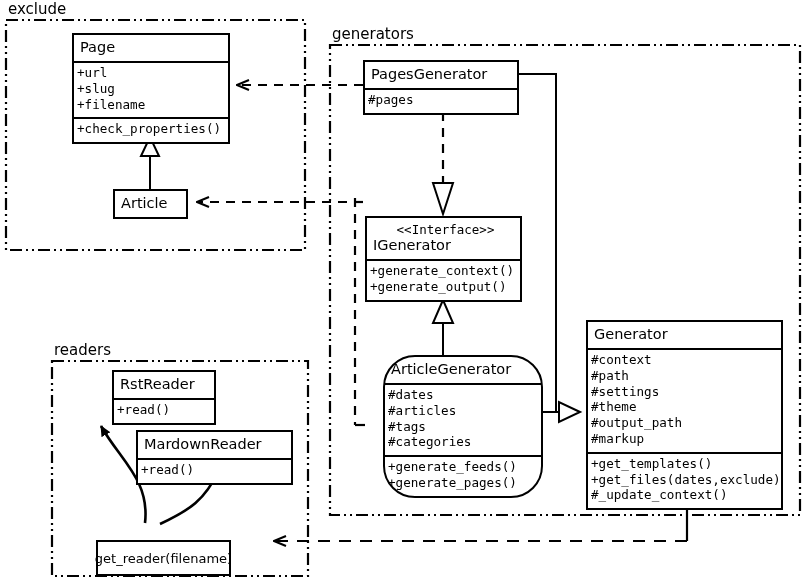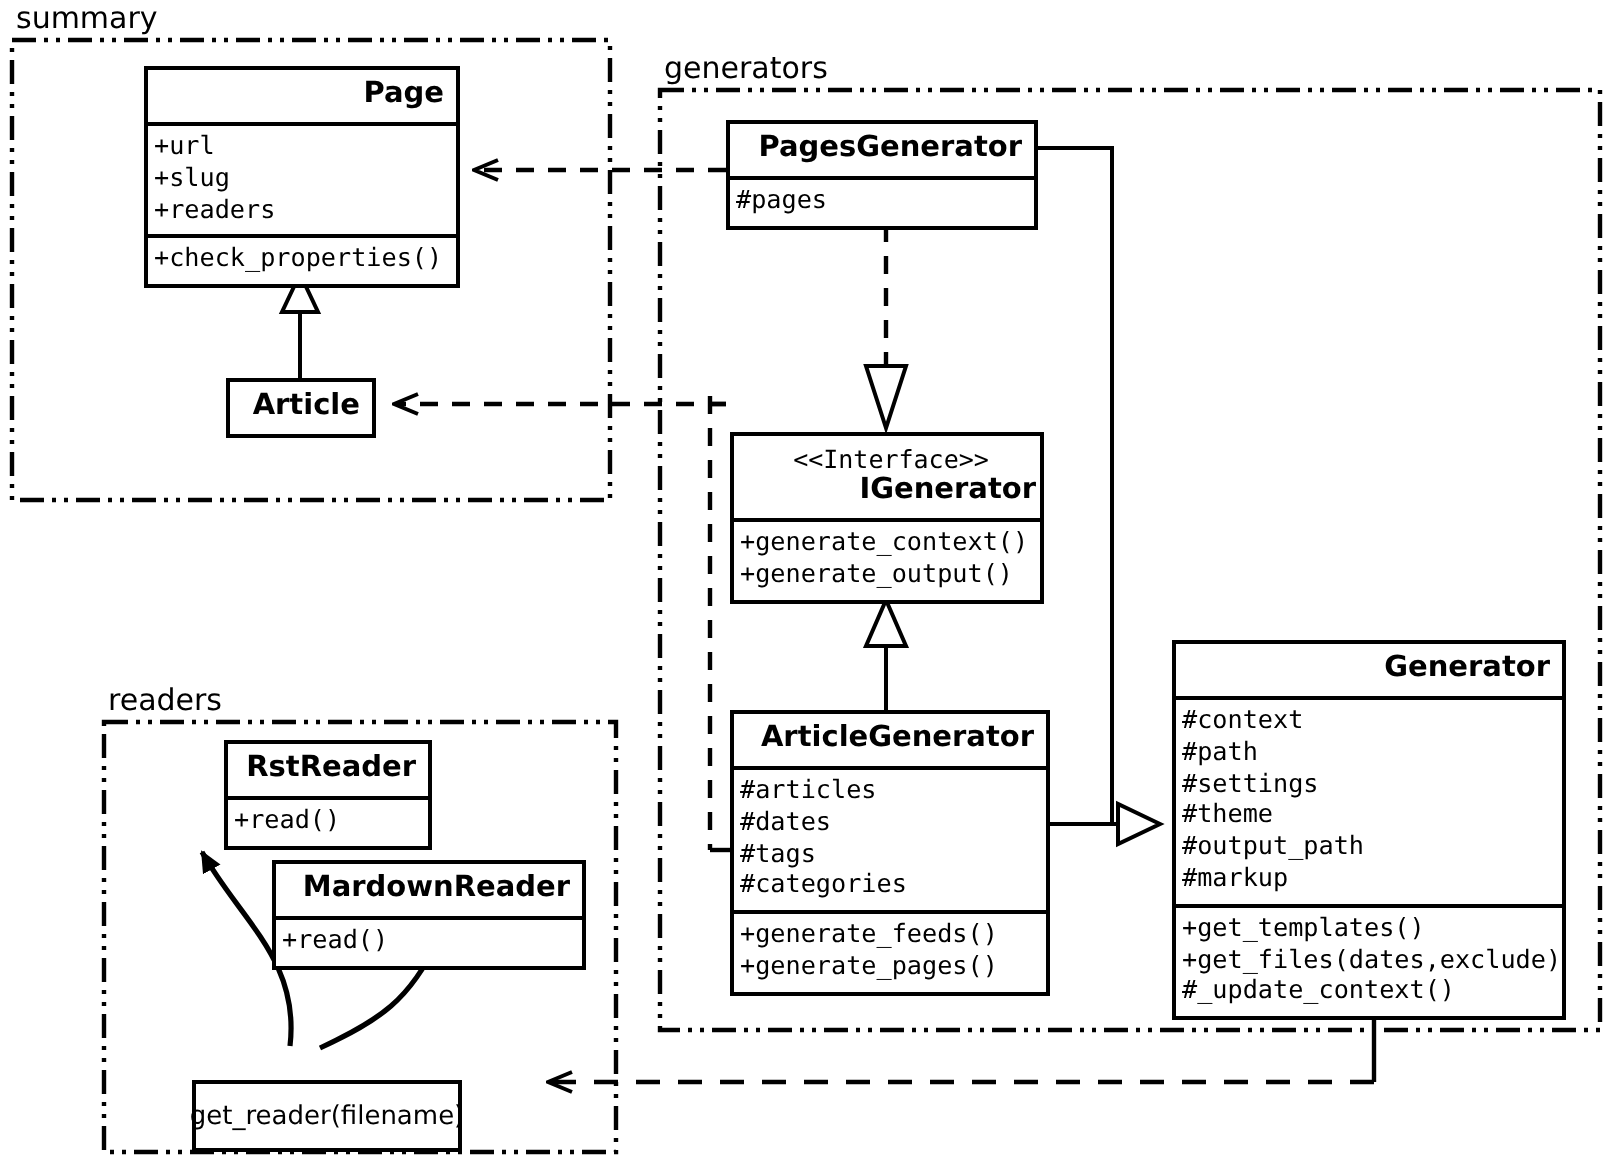--- a/index.html
+++ b/index.html
@@ -25,22 +25,22 @@
   }
   
   .uml-class {
     position: absolute;
     border: 2px solid #000;
     background: #ffffff;
     box-sizing: border-box;
     z-index: 5;
   }
   .uml-name {
-    text-align: right;
-    font-weight: bold;
+    text-align: left;
+    font-weight: normal;
     font-size: 14.5px;
     line-height: 17px;
     padding: 4px 6px 5px 6px;
     color: #000;
     font-family: "DejaVu Sans", sans-serif;
   }
   .uml-stereotype {
     text-align: center;
     font-weight: normal;
     font-size: 12.5px;
@@ -160,30 +160,30 @@
 
     <g stroke="#000" stroke-width="2.6" fill="none">
       <path d="M 145 523 C 150 480 120 460 101 426" marker-end="url(#solidArrow)"></path>
     </g>
 
     <g stroke="#000" stroke-width="2.6" fill="none">
       <path d="M 160 524 C 190 510 205 500 219 470" marker-end="url(#solidArrow)"></path>
     </g>
   </svg>
 
-  <div class="package-label" style="left:6px; top:0px;">summary</div>
+  <div class="package-label" style="left:6px; top:0px;">exclude</div>
   <div class="package-label" style="left:330px; top:25px;">generators</div>
   <div class="package-label" style="left:52px; top:341px;">readers</div>
 
   <div class="uml-class" style="left:72px; top:33px; width:158px;">
     <div class="uml-name">Page</div>
     <div class="uml-compartment uml-sep">
       <div class="uml-member">+url</div>
       <div class="uml-member">+slug</div>
-      <div class="uml-member">+readers</div>
+      <div class="uml-member">+filename</div>
     </div>
     <div class="uml-compartment uml-sep">
       <div class="uml-member">+check_properties()</div>
     </div>
   </div>
 
   <div class="uml-class" style="left:113px; top:189px; width:75px;">
     <div class="uml-name">Article</div>
   </div>
 
@@ -198,25 +198,25 @@
     <div style="padding:4px 2px 5px 6px;">
       <div class="uml-stereotype">&lt;&lt;Interface&gt;&gt;</div>
       <div class="uml-name" style="padding:0;">IGenerator</div>
     </div>
     <div class="uml-compartment uml-sep">
       <div class="uml-member">+generate_context()</div>
       <div class="uml-member">+generate_output()</div>
     </div>
   </div>
 
-  <div class="uml-class" style="left:365px; top:355px; width:160px;">
+  <div class="uml-class" style="left:383px; top:355px; width:160px;border-radius:32px;">
     <div class="uml-name">ArticleGenerator</div>
     <div class="uml-compartment uml-sep">
+      <div class="uml-member">#dates</div>
       <div class="uml-member">#articles</div>
-      <div class="uml-member">#dates</div>
       <div class="uml-member">#tags</div>
       <div class="uml-member">#categories</div>
     </div>
     <div class="uml-compartment uml-sep">
       <div class="uml-member">+generate_feeds()</div>
       <div class="uml-member">+generate_pages()</div>
     </div>
   </div>
 
   <div class="uml-class" style="left:586px; top:320px; width:197px;">

